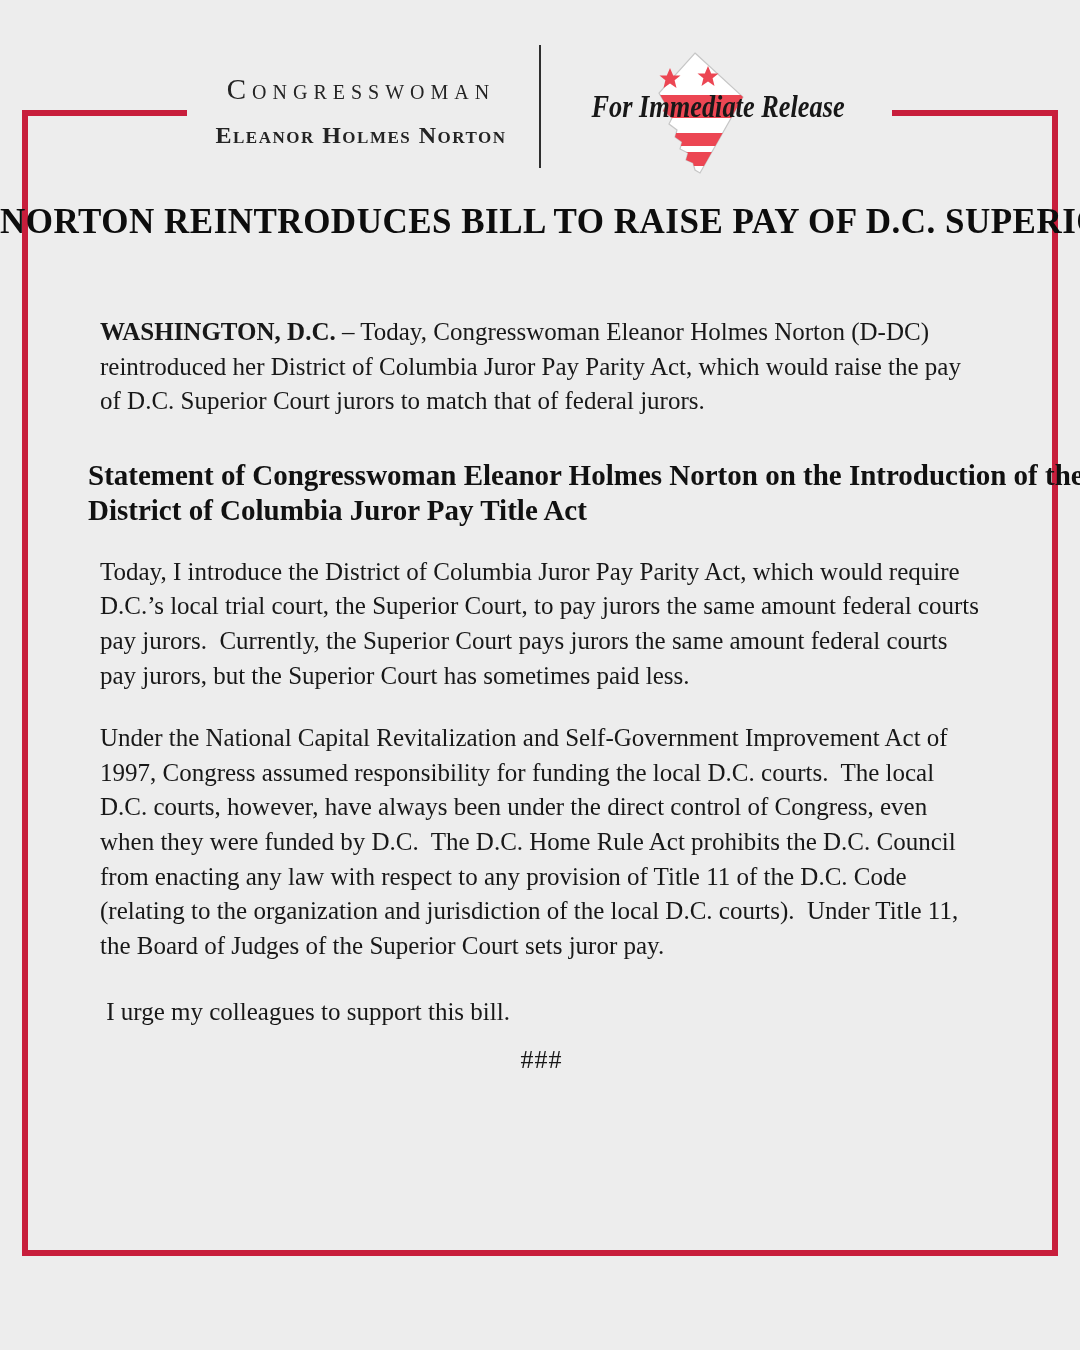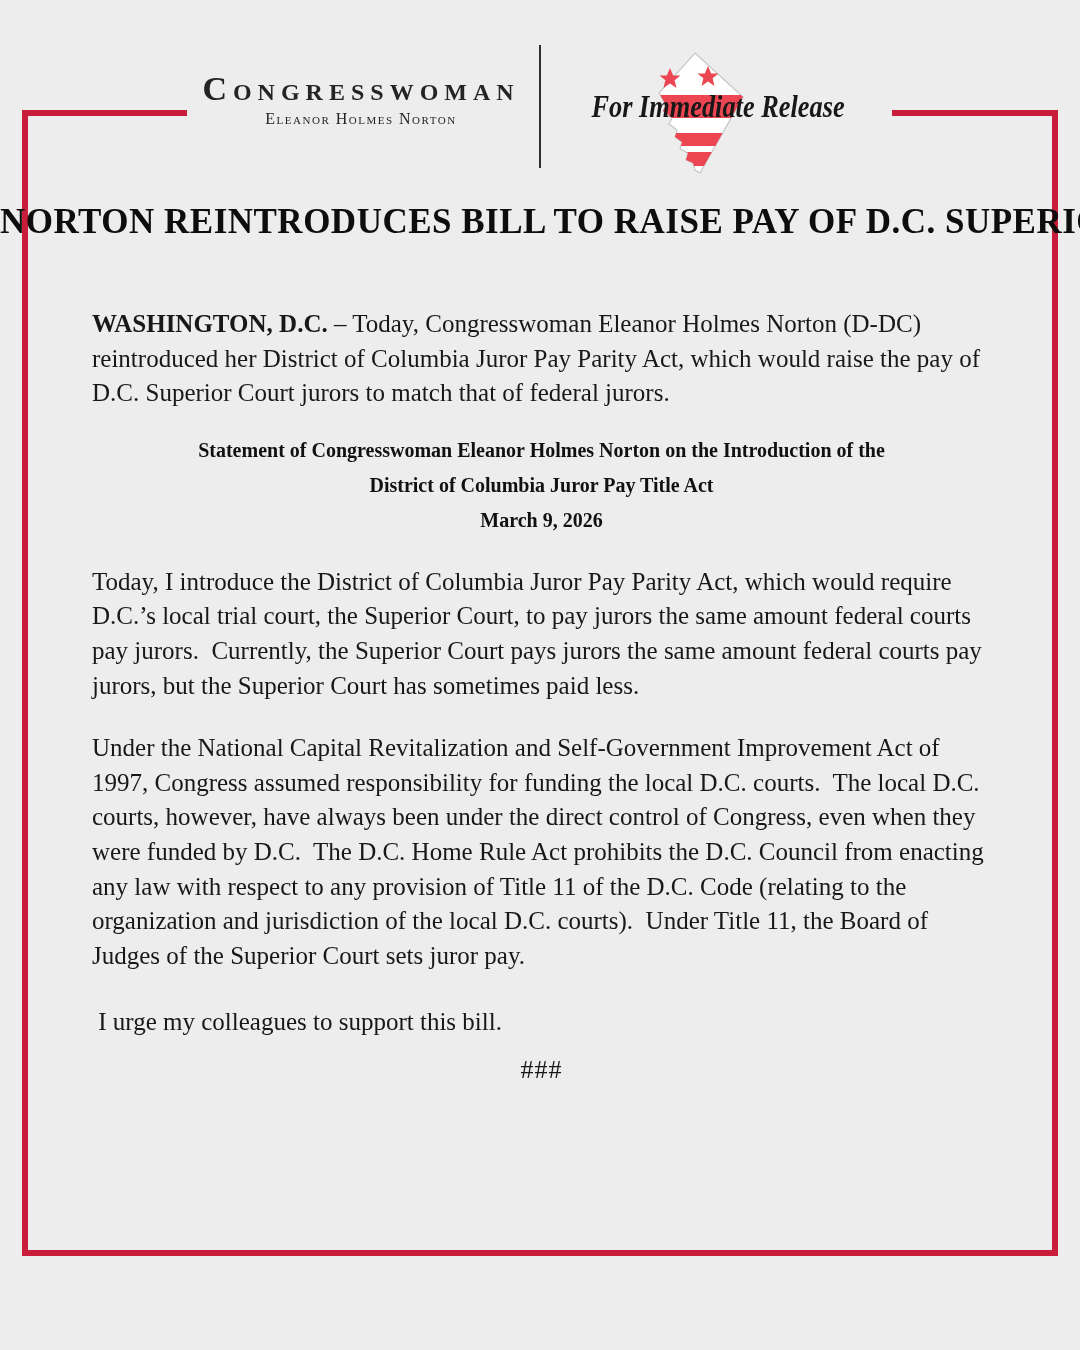--- a/index.html
+++ b/index.html
@@ -28,26 +28,26 @@
   .frame-top-right{left:892px;top:110px;width:166px;height:6px;}
   .frame-left{left:22px;top:110px;width:6px;height:1146px;}
   .frame-right{left:1052px;top:110px;width:6px;height:1146px;}
   .frame-bottom{left:22px;top:1250px;width:1036px;height:6px;}
   
   .congress-block{
     position:absolute;left:200px;top:74px;width:322px;
     text-align:center;color:#242424;
   }
   .congress-line1{
-    font-size:34px;line-height:30px;font-variant:small-caps;
-    letter-spacing:6px;font-weight:700;white-space:nowrap;
+    font-size:29px;line-height:30px;font-variant:small-caps;
+    letter-spacing:6px;font-weight:400;white-space:nowrap;
   }
   .congress-line2{
-    font-size:16px;line-height:24px;font-variant:small-caps;
-    letter-spacing:1.5px;font-weight:400;margin-top:3px;white-space:nowrap;
+    font-size:24px;line-height:24px;font-variant:small-caps;
+    letter-spacing:1.5px;font-weight:700;margin-top:19px;white-space:nowrap;
   }
   .masthead-divider{
     position:absolute;left:539px;top:45px;width:2px;height:123px;
     background:var(--divider);
   }
   .dc-logo{position:absolute;left:652px;top:50px;width:92px;height:126px;}
   .dc-map-shape{fill:#ffffff;stroke:#c6c6c6;stroke-width:1.2px;}
   .flag-red-fill{fill:var(--flag_red);}
   .release-text{
     position:absolute;left:518px;top:89px;width:400px;
@@ -60,25 +60,25 @@
     position:absolute;left:0;right:0;top:202px;
     text-align:center;font-weight:bold;font-size:35px;line-height:40px;
     letter-spacing:0.5px;color:#0d0d0d;
   }
   .headline span{display:block;white-space:nowrap;}
   
   .content{
     position:absolute;left:88px;top:303px;width:907px;
     font-size:25px;line-height:34.6px;color:#181818;
   }
-  .bp{margin:4px;white-space:pre-wrap;font-family:Liberation Serif, serif;}
+  .bp{margin:12px;white-space:pre-wrap;font-family:Liberation Serif, serif;}
   .b{font-weight:bold;}
   .statement-heading{
-    margin-top:22px;text-align:center;font-weight:bold;
-    font-size:20px;line-height:35px;color:#111;
+    margin-top:39px;font-weight:bold;
+    font-size:29px;line-height:35px;color:#111;
   }
   .statement-heading span{display:block;white-space:nowrap;}
   .mt-p4{margin-top:27px;}
   .mt-p5{margin-top:28px;}
   .mt-p6{margin-top:32px;}
   .end-mark{margin-top:13px;text-align:center;font-size:26px;letter-spacing:1px;}
 </style>
 </head>
 <body>
 
@@ -122,21 +122,20 @@
   <div class="headline">
     <span>NORTON REINTRODUCES BILL TO RAISE PAY OF D.C. SUPERIOR</span>
   </div>
 
   <div class="content">
     <p class="bp"><span class="b">WASHINGTON, D.C.</span><span> – Today, Congresswoman Eleanor Holmes Norton (D-DC) reintroduced her District of Columbia Juror Pay Parity Act, which would raise the pay of D.C. Superior Court jurors to match that of federal jurors.</span></p>
 
     <div class="statement-heading">
       <span>Statement of Congresswoman Eleanor Holmes Norton on the Introduction of the</span>
       <span>District of Columbia Juror Pay Title Act</span>
-      <span>March 9, 2026</span>
     </div>
 
     <p class="bp mt-p4">Today, I introduce the District of Columbia Juror Pay Parity Act, which would require D.C.’s local trial court, the Superior Court, to pay jurors the same amount federal courts pay jurors.  Currently, the Superior Court pays jurors the same amount federal courts pay jurors, but the Superior Court has sometimes paid less.</p>
     <p class="bp mt-p5">Under the National Capital Revitalization and Self-Government Improvement Act of 1997, Congress assumed responsibility for funding the local D.C. courts.  The local D.C. courts, however, have always been under the direct control of Congress, even when they were funded by D.C.  The D.C. Home Rule Act prohibits the D.C. Council from enacting any law with respect to any provision of Title 11 of the D.C. Code (relating to the organization and jurisdiction of the local D.C. courts).  Under Title 11, the Board of Judges of the Superior Court sets juror pay.</p>
     <p class="bp mt-p6"> I urge my colleagues to support this bill.</p>
 
     <div class="end-mark">###</div>
   </div>
 
 </div>

